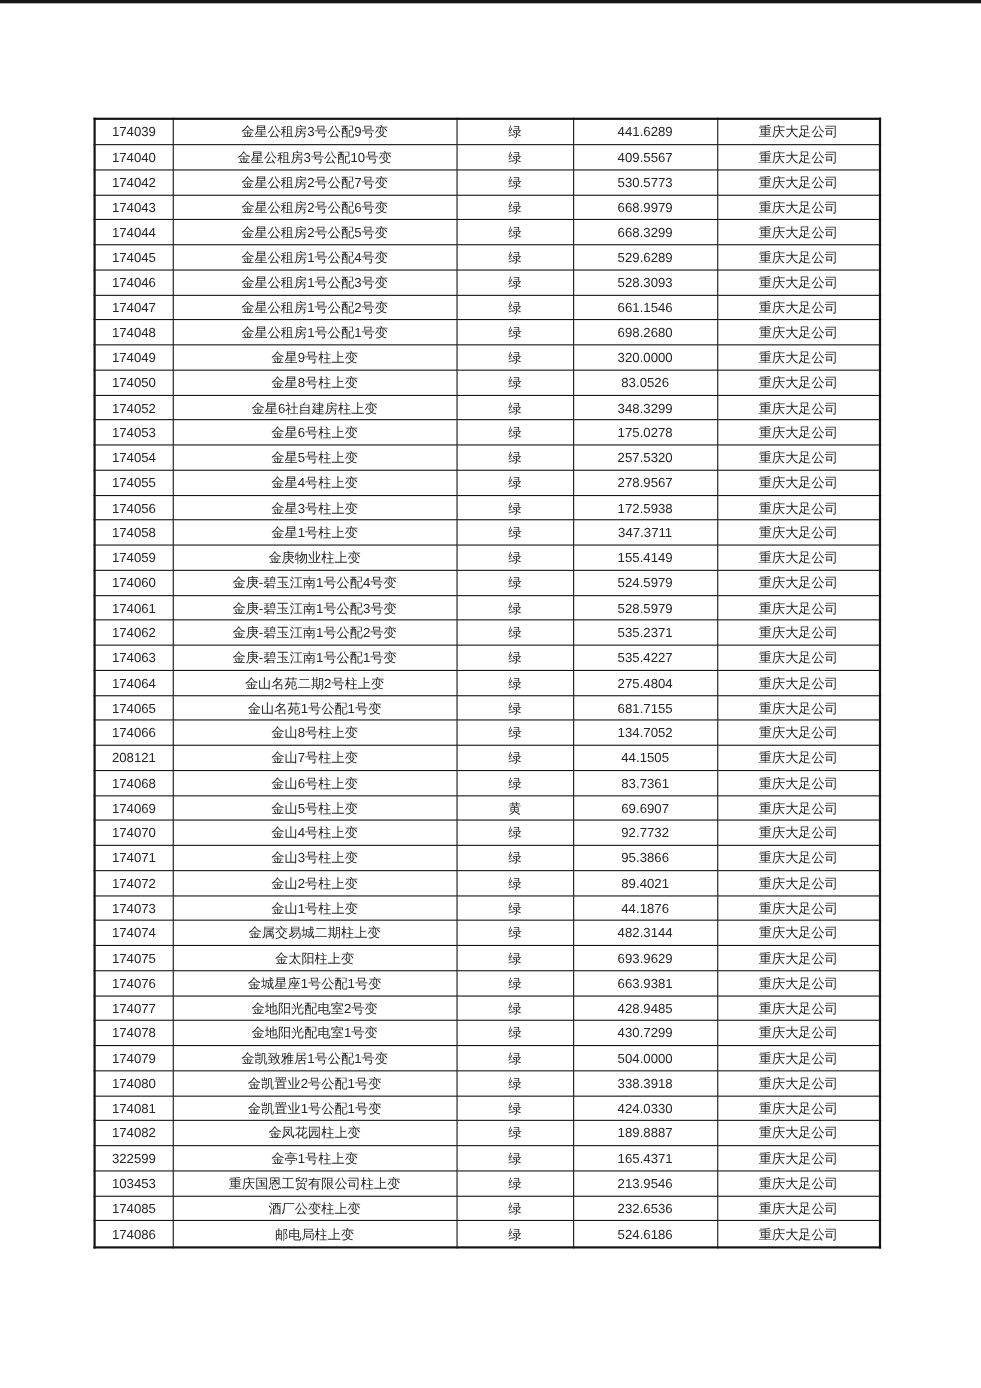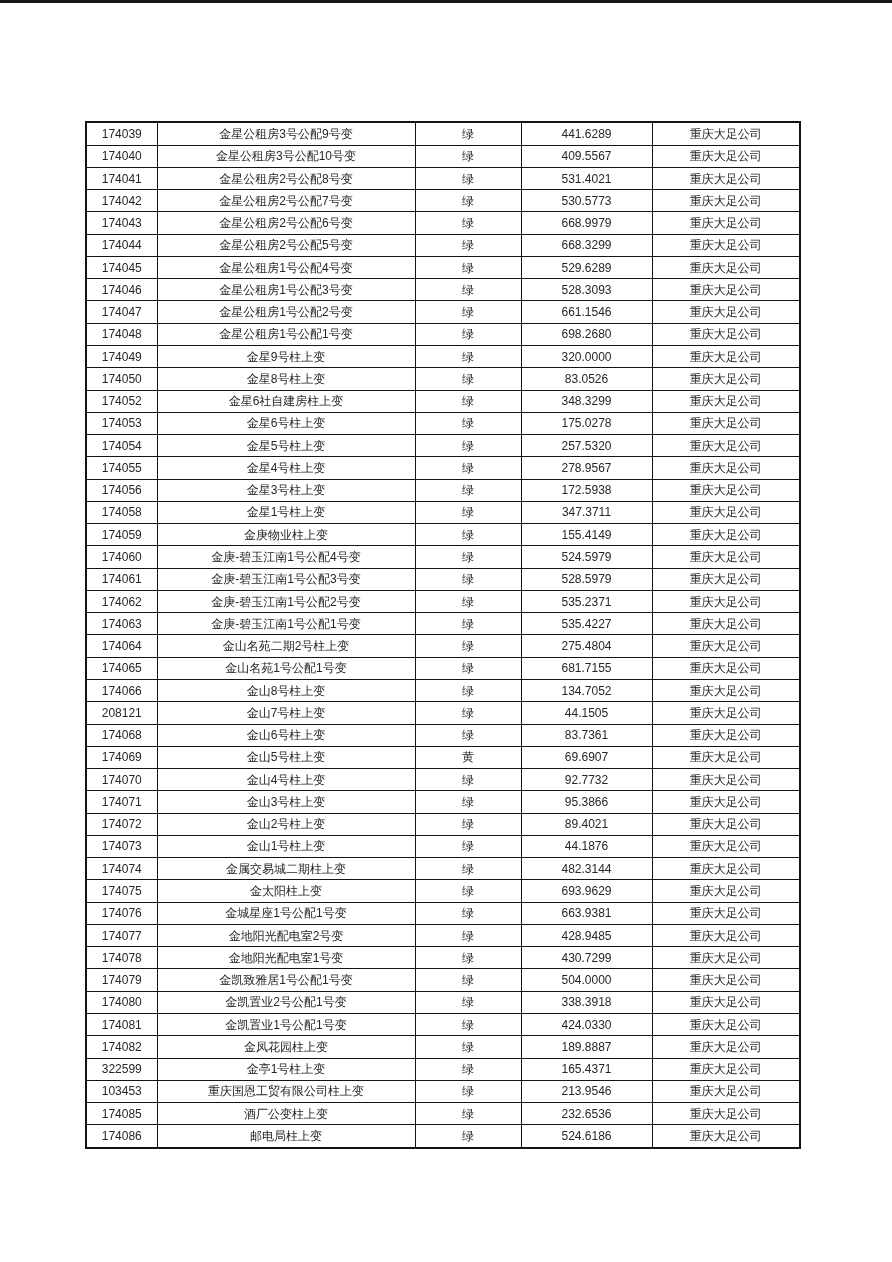--- a/index.html
+++ b/index.html
@@ -20,21 +20,21 @@
     position: absolute;
     top: 0;
     left: 0;
     width: 100%;
     height: 3px;
     background: #161616;
   }
   table.data-table {
     position: absolute;
     left: 85px;
-    top: 121px;
+    top: 107px;
     width: 714px;
     height: 1028px;
     border-collapse: collapse;
     table-layout: fixed;
     border: 2px solid #141414;
   }
   table.data-table td {
     border: 1px solid #141414;
     padding: 0 2px;
     font-size: 12px;
@@ -73,27 +73,20 @@
           <td>重庆大足公司</td>
         </tr>
         <tr>
           <td>174040</td>
           <td>金星公租房3号公配10号变</td>
           <td>绿</td>
           <td>409.5567</td>
           <td>重庆大足公司</td>
         </tr>
         <tr>
-          <td>174041</td>
-          <td>金星公租房2号公配8号变</td>
-          <td>绿</td>
-          <td>531.4021</td>
-          <td>重庆大足公司</td>
-        </tr>
-        <tr>
           <td>174042</td>
           <td>金星公租房2号公配7号变</td>
           <td>绿</td>
           <td>530.5773</td>
           <td>重庆大足公司</td>
         </tr>
         <tr>
           <td>174043</td>
           <td>金星公租房2号公配6号变</td>
           <td>绿</td>

